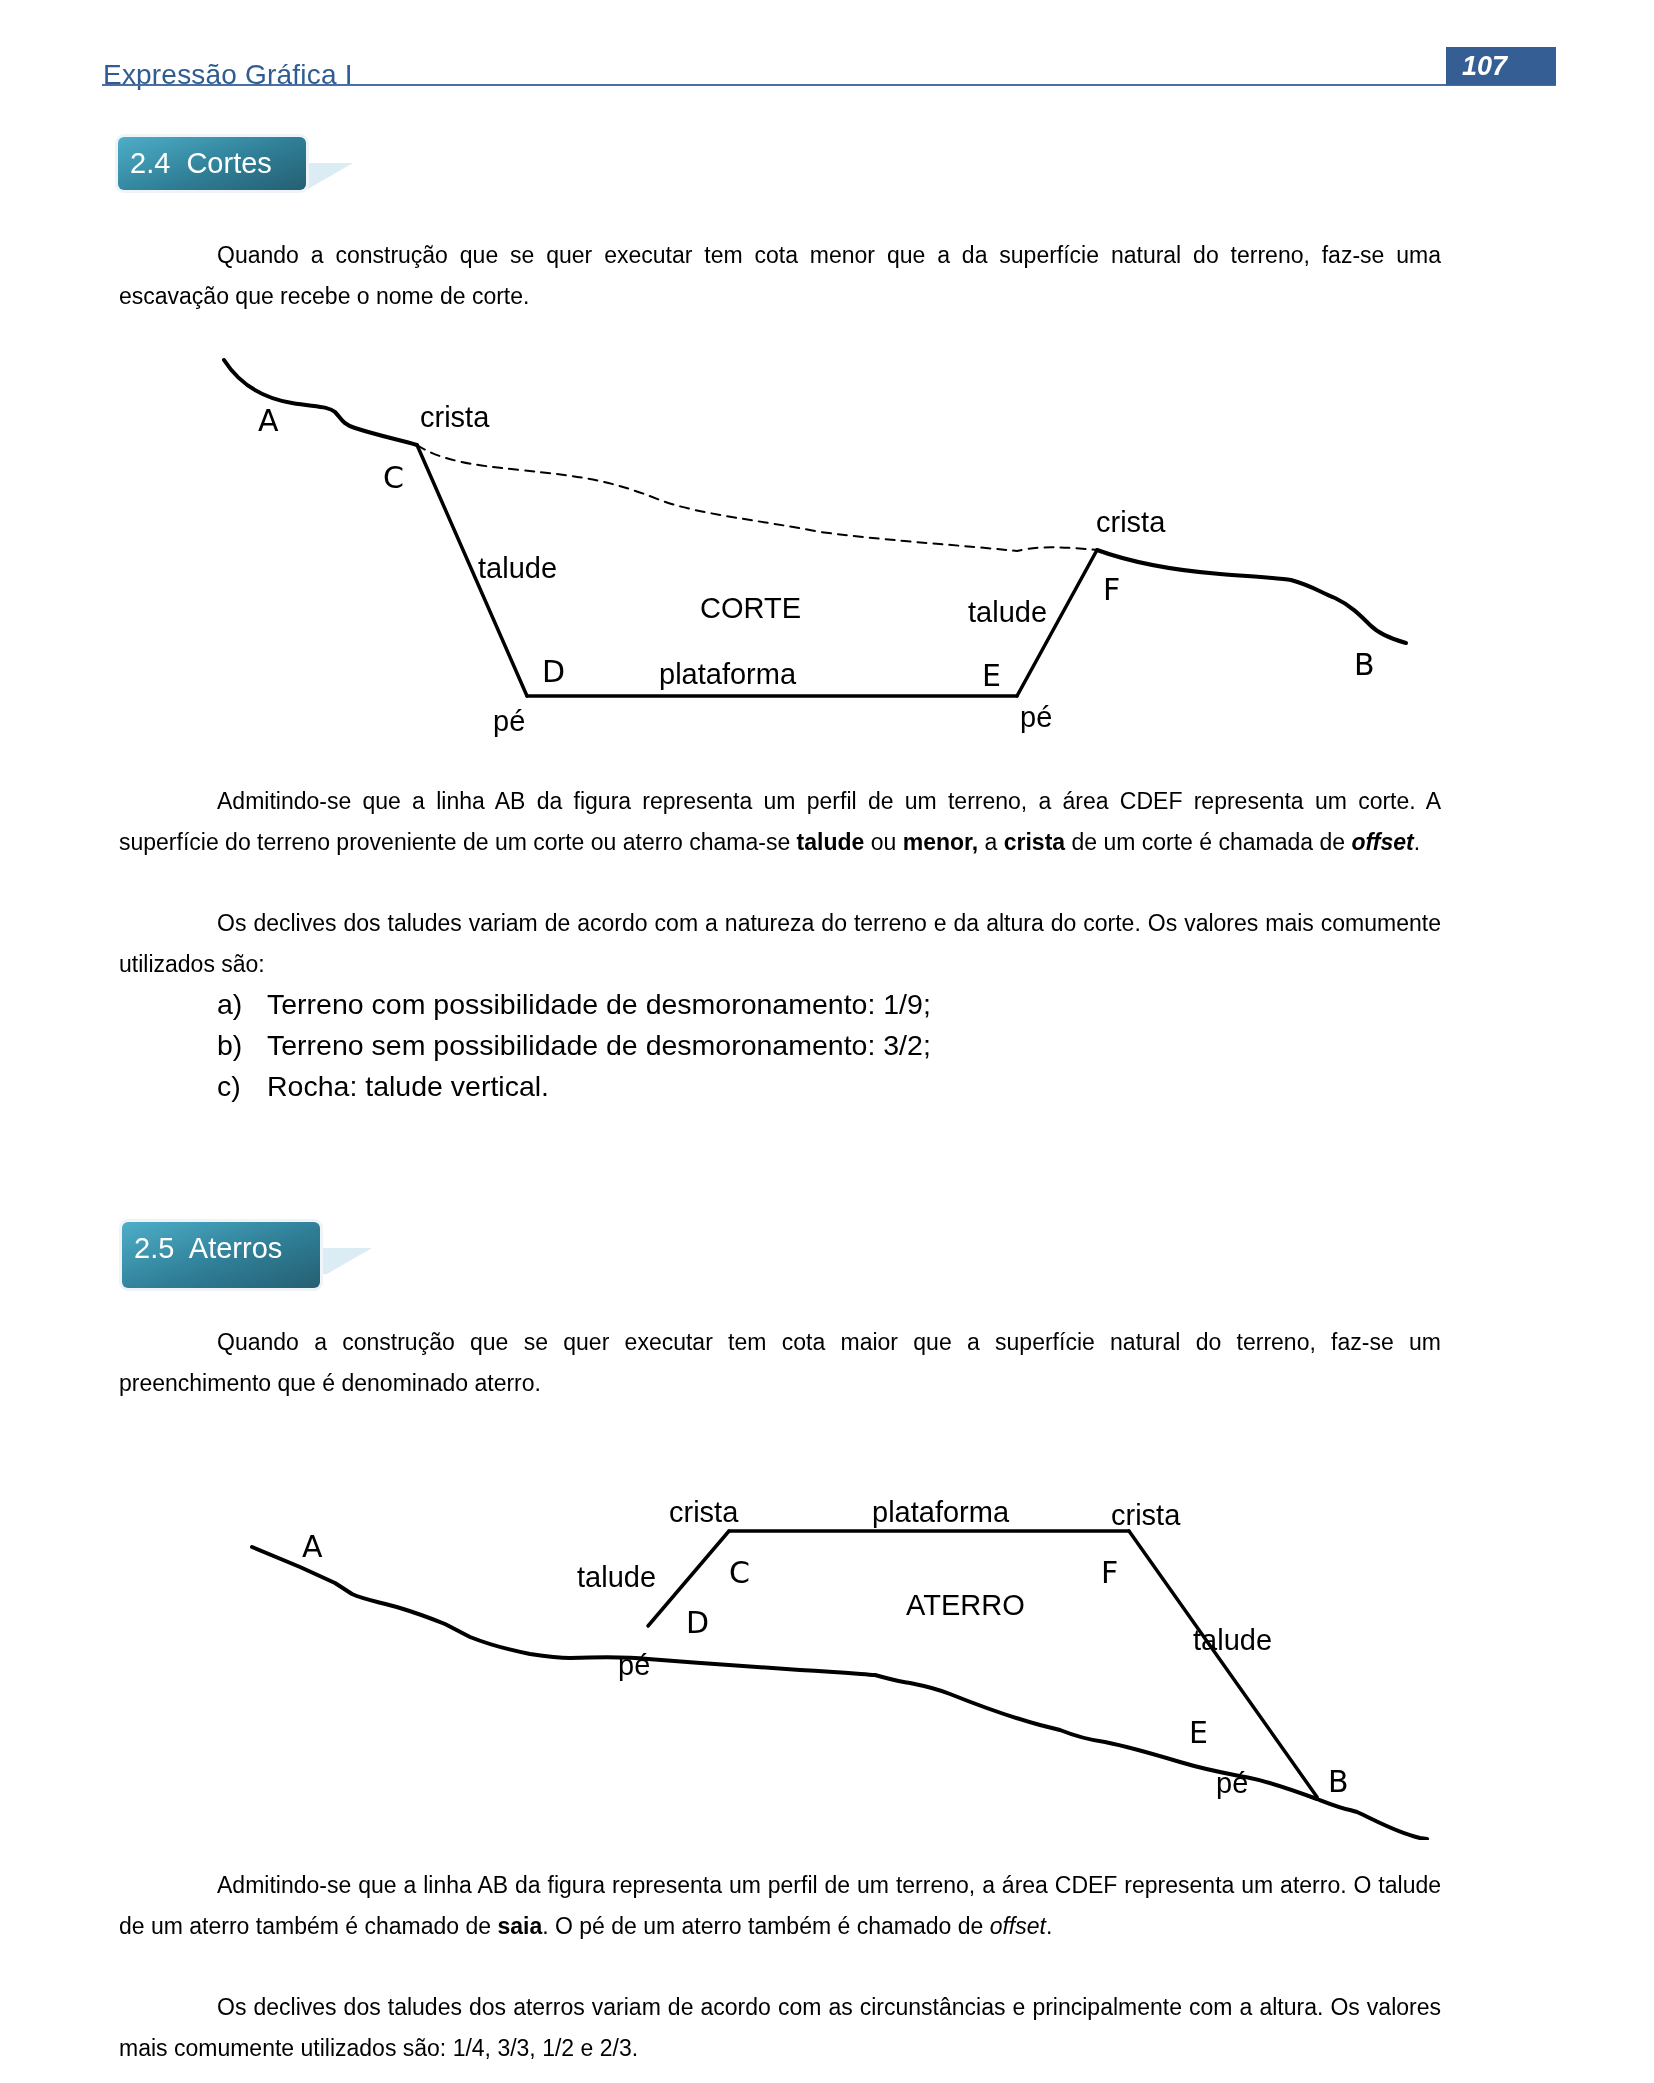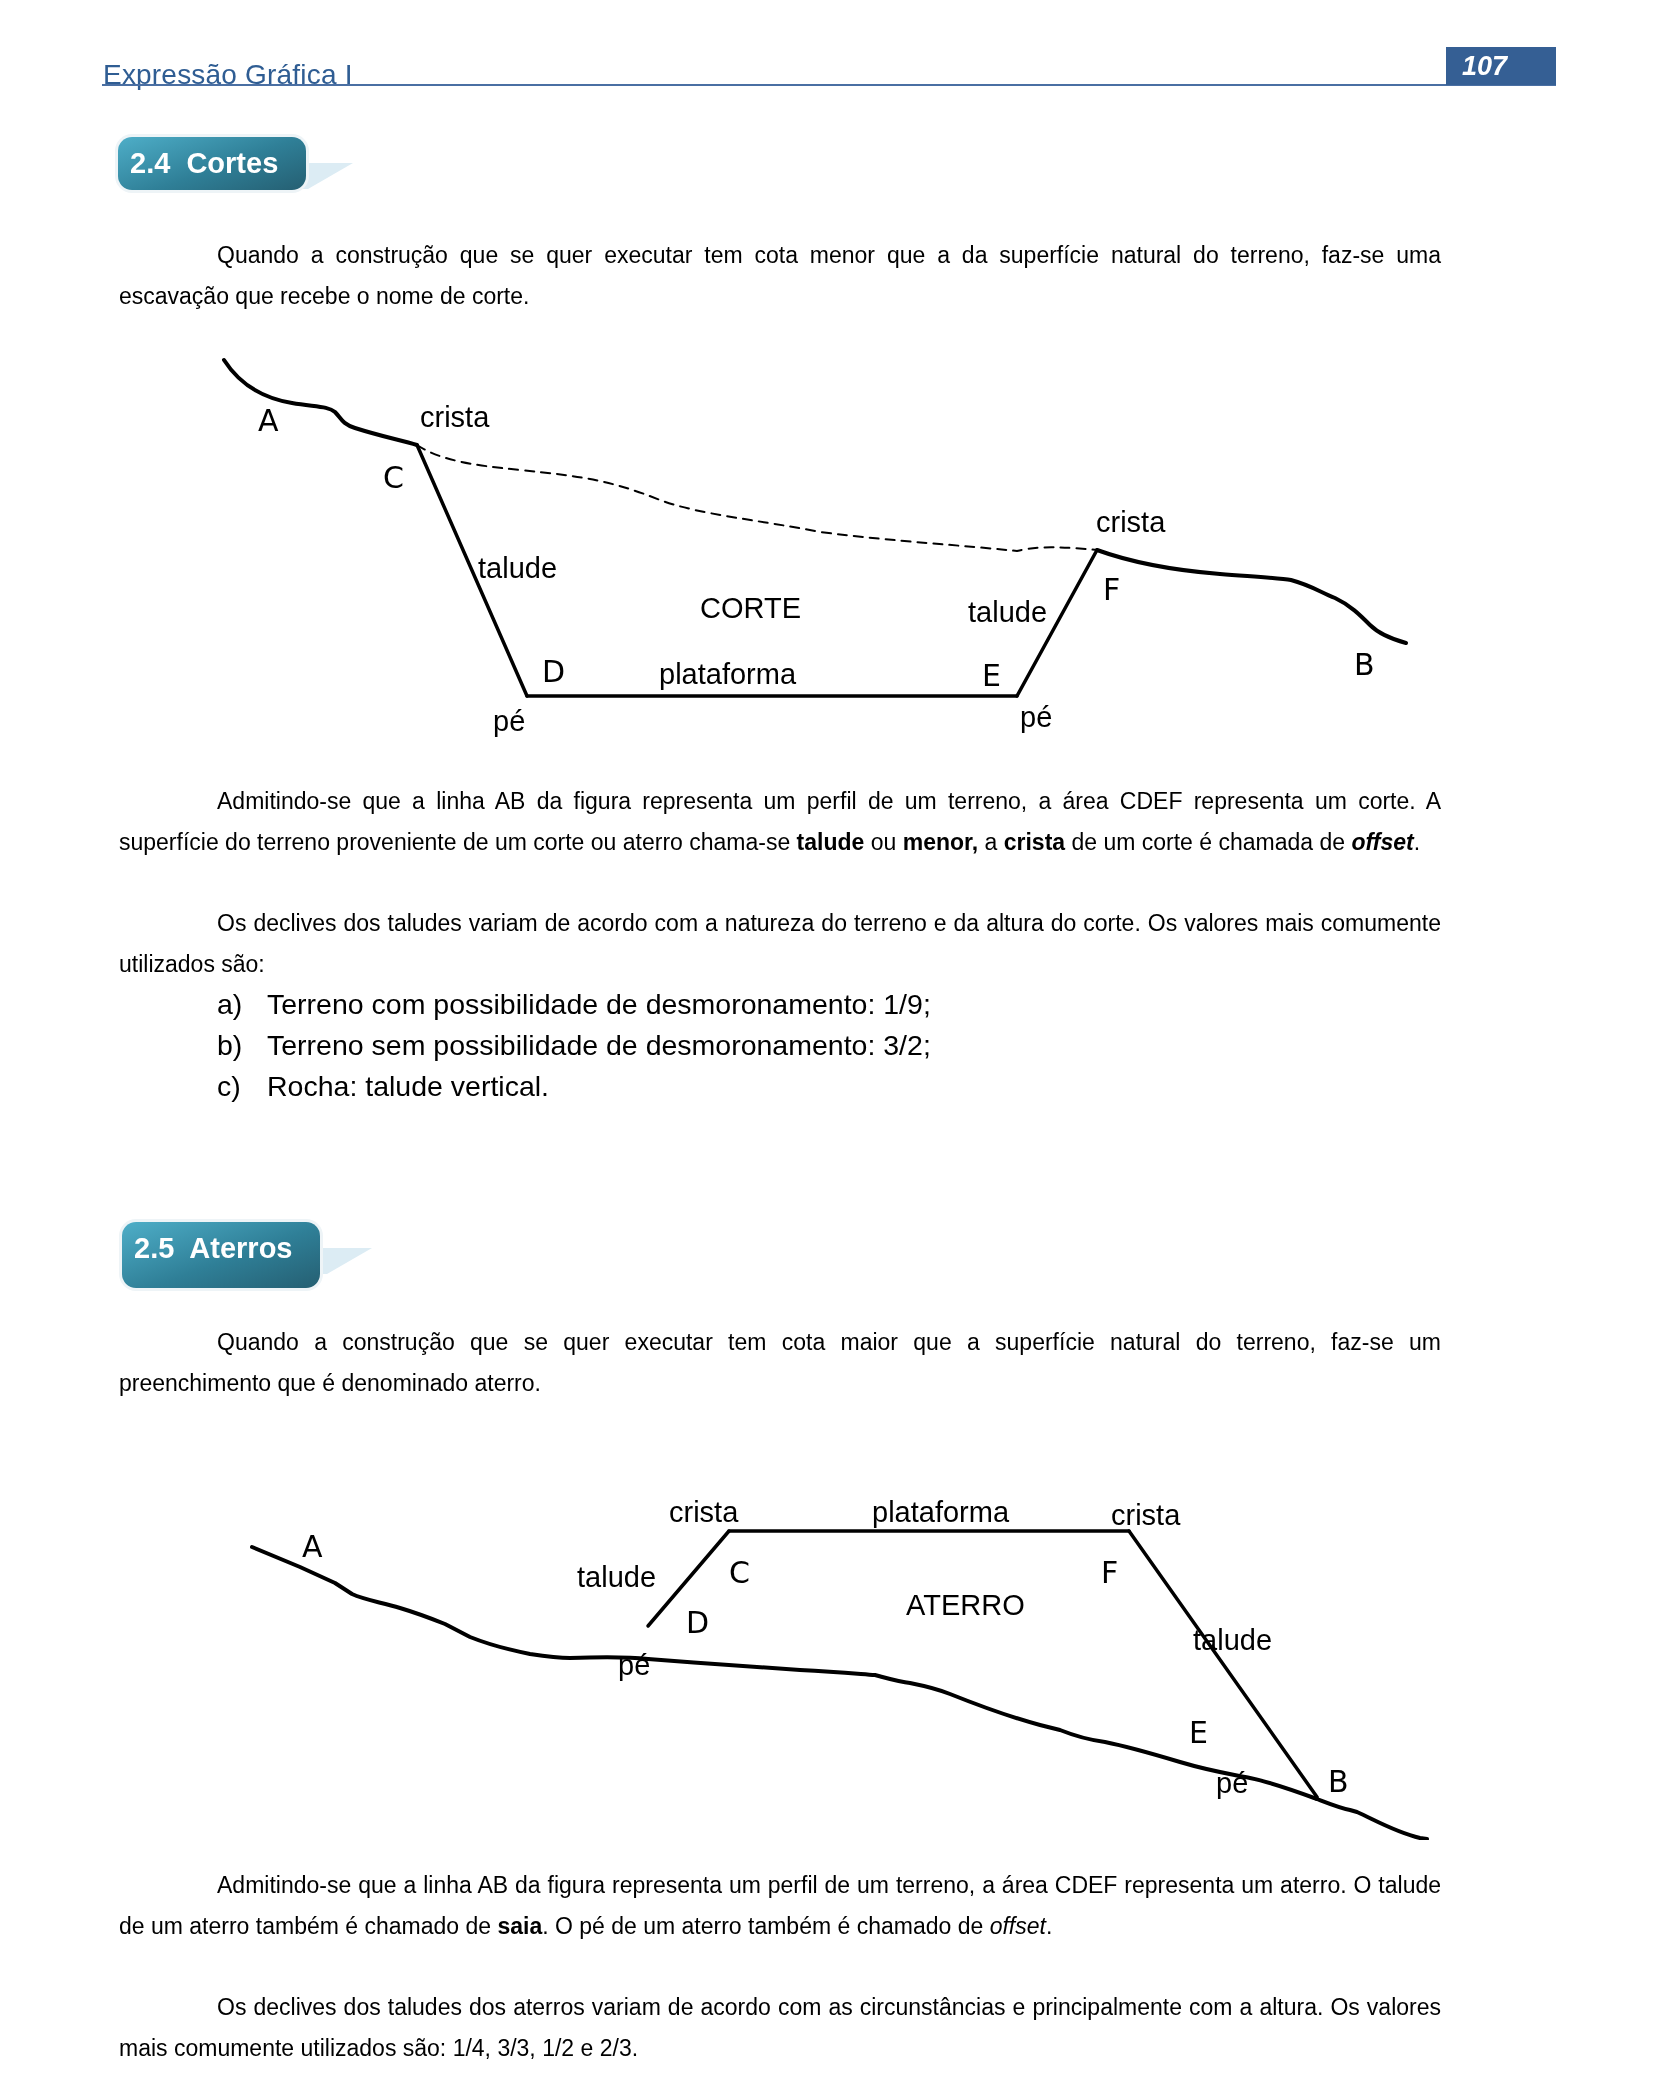--- a/index.html
+++ b/index.html
@@ -5,23 +5,23 @@
   html, body { margin:0; padding:0; background:#fff; }
   body { width:1654px; height:2083px; position:relative; overflow:hidden;
          font-family:"Liberation Sans", sans-serif; color:#000; }
   .abs { position:absolute; }
   .running-title { left:103px; top:47px; font-size:28px; color:#2f5d93; letter-spacing:0.2px;margin-top:12px; }
   .header-rule { left:102px; top:84px; width:1454px; height:2px; background:#4a6fa3; }
   .page-num-box { left:1446px; top:47px; width:110px; height:38px; background:#355f94;
                   color:#fff; font-weight:bold; font-size:27px; line-height:38px; padding-left:16px; box-sizing:border-box;font-style:italic; }
   .sec-wrap { position:absolute; }
   .sec-shadow { position:absolute; background:#dcecf4; clip-path: polygon(0 0, 100% 0, 40% 100%, 0 100%); }
-  .sec-box { position:absolute; border-radius:14px;
+  .sec-box { position:absolute; border-radius:6px;
              background:linear-gradient(160deg,#4eaec8 0%,#2f7f97 55%,#255f72 100%);
-             color:#fff; font-weight:bold; font-size:29px; box-shadow:0 0 0 3px #eef4f7;
+             color:#fff; font-weight:normal; font-size:29px; box-shadow:0 0 0 3px #eef4f7;
              padding-left:12px; box-sizing:border-box; line-height:52px; white-space:pre; }
   .para { position:absolute; left:119px; width:1322px; font-size:23px; line-height:40.5px;
           text-align:justify; }
   .para .ind { display:inline-block; width:98px; }
   .list { position:absolute; left:217px; font-size:28.5px; line-height:41px; }
   .list .li { display:flex; }
   .list .lm { width:50px; }
   svg text { font-family:"Liberation Sans", sans-serif; }
   svg text.sans2 { font-family:"DejaVu Sans", sans-serif; }
 </style>

